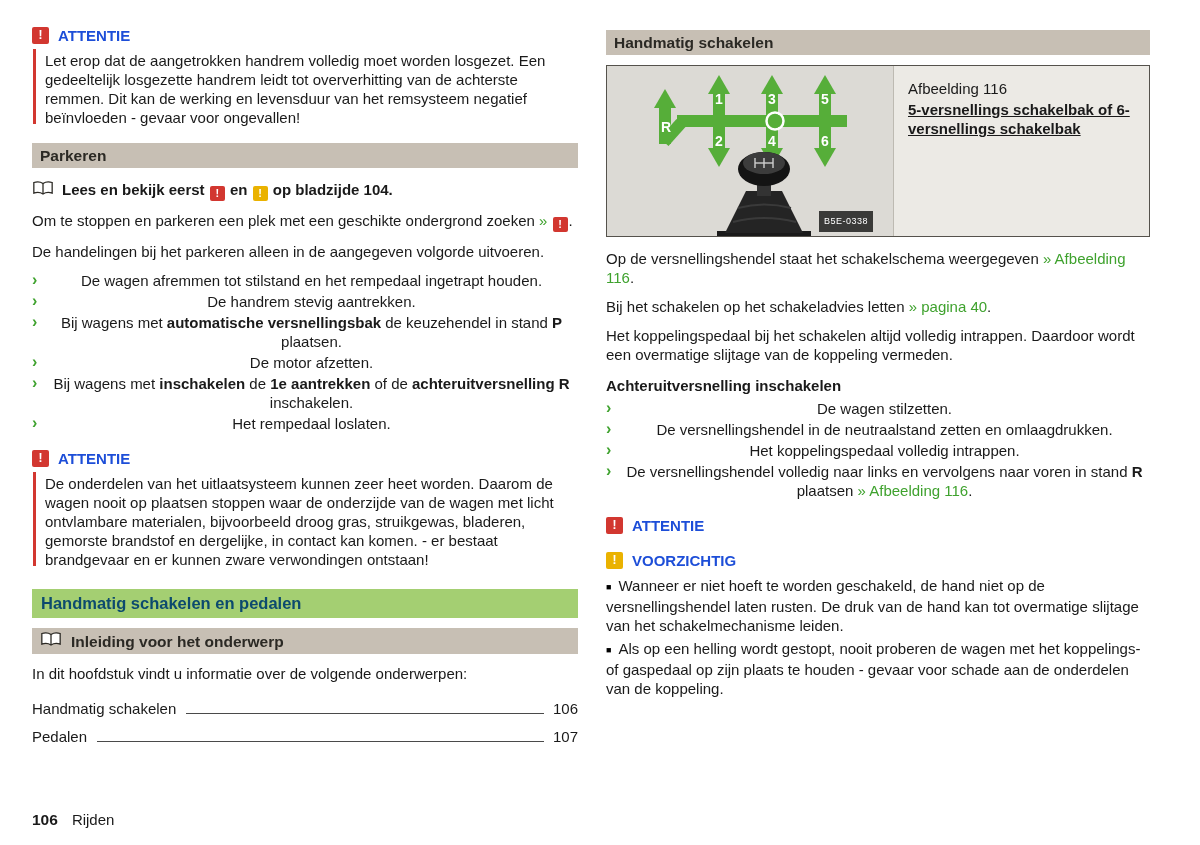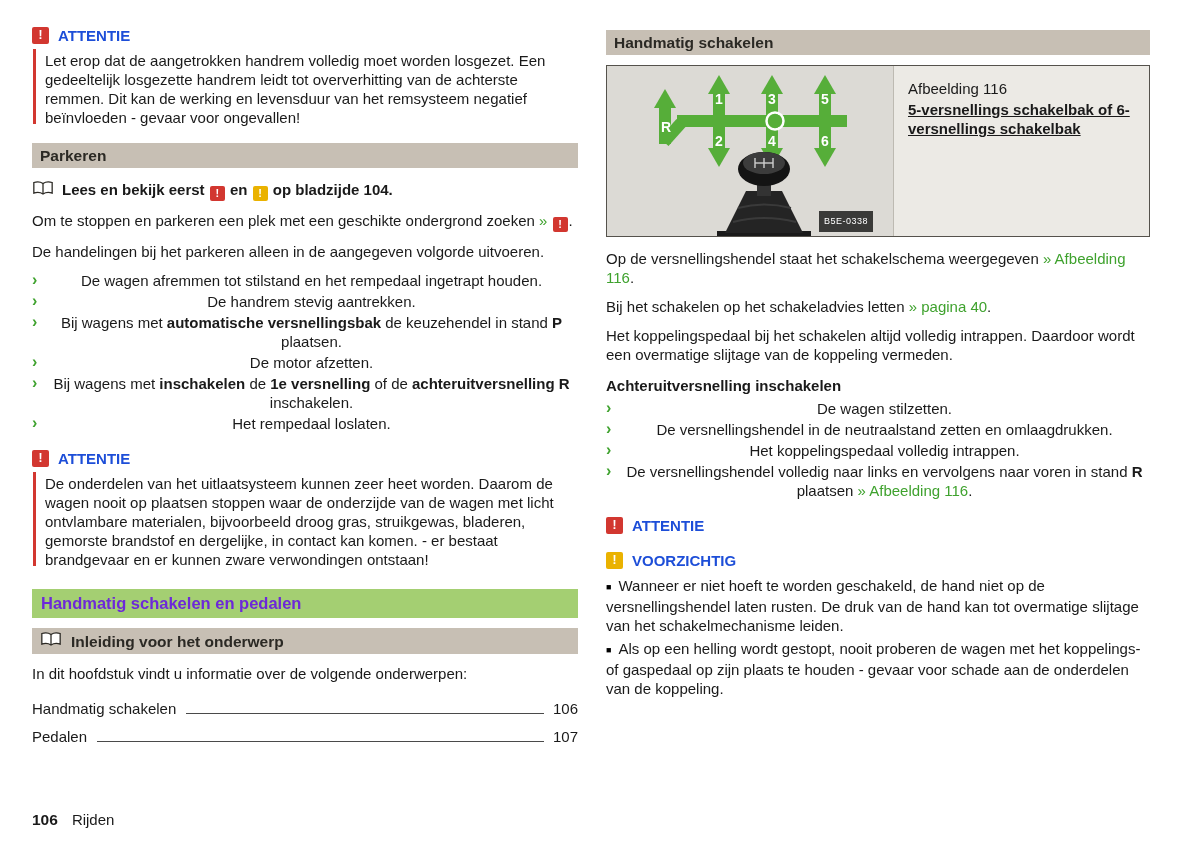--- a/index.html
+++ b/index.html
@@ -21,21 +21,21 @@
   .bar {
     background: #c7bfb4;
     color: #2b2924;
     font-weight: bold;
     font-size: 15.5px;
     padding: 3px 8px;
     display: flex; align-items: center; gap: 9px;
   }
   .chapter-bar {
     background: #a4cf72;
-    color: #6d28d9;
+    color: #0c4a6e;
     font-weight: bold;
     font-size: 16.5px;
     padding: 5px 9px;
     margin: 20px 0 10px 0;
   }
 
   p.body { margin: 10px 0; }
   .bb { font-weight: bold; }
   .glink { color: #3fa22e; }
 
@@ -130,21 +130,21 @@
     </div>
 
     <p class="body"><span>Om te stoppen en parkeren een plek met een geschikte ondergrond zoeken </span><span class="glink">»</span><span> </span><span class="winline red">!</span><span>.</span></p>
     <p class="body">De handelingen bij het parkeren alleen in de aangegeven volgorde uitvoeren.</p>
 
     <div class="steps">
       <div class="li"><span>De wagen afremmen tot stilstand en het rempedaal ingetrapt houden.</span></div>
       <div class="li"><span>De handrem stevig aantrekken.</span></div>
       <div class="li"><span>Bij wagens met </span><span class="bb">automatische versnellingsbak</span><span> de keuzehendel in stand </span><span class="bb">P</span><span> plaatsen.</span></div>
       <div class="li"><span>De motor afzetten.</span></div>
-      <div class="li"><span>Bij wagens met </span><span class="bb">inschakelen</span><span> de </span><span class="bb">1e versnelling</span><span> of de </span><span class="bb">achteruitversnelling R</span><span> inschakelen.</span></div>
+      <div class="li"><span>Bij wagens met </span><span class="bb">inschakelen</span><span> de </span><span class="bb">1e aantrekken</span><span> of de </span><span class="bb">achteruitversnelling R</span><span> inschakelen.</span></div>
       <div class="li"><span>Het rempedaal loslaten.</span></div>
     </div>
 
     <div class="notice red-rail">
       <div class="nhead">
         <span class="nicon red">!</span>
         <span class="ntitle">ATTENTIE</span>
       </div>
       <div class="nbody">De onderdelen van het uitlaatsysteem kunnen zeer heet worden. Daarom de wagen nooit op plaatsen stoppen waar de onderzijde van de wagen met licht ontvlambare materialen, bijvoorbeeld droog gras, struikgewas, bladeren, gemorste brandstof en dergelijke, in contact kan komen. - er bestaat brandgevaar en er kunnen zware verwondingen ontstaan!</div>
     </div>

